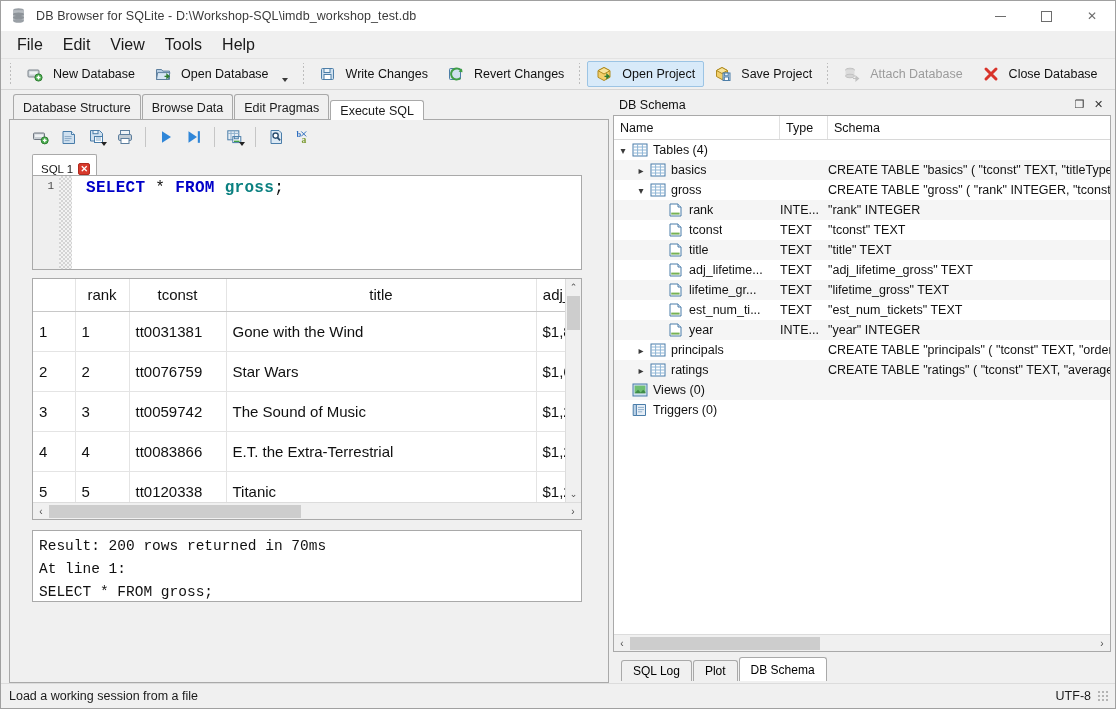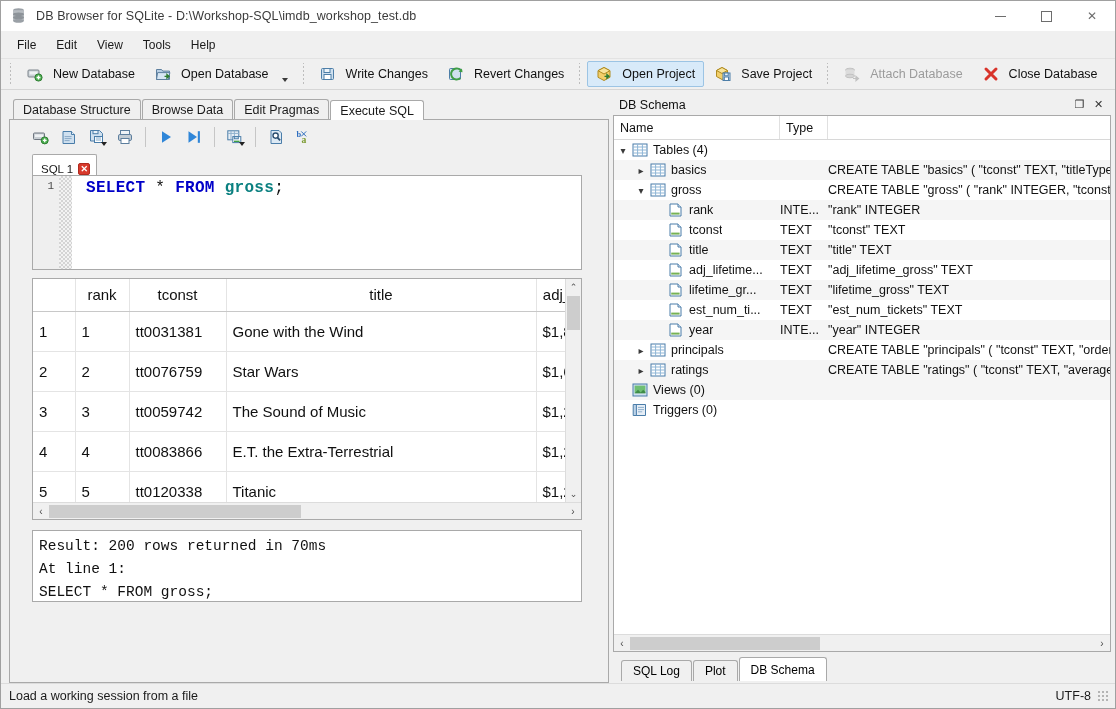--- a/index.html
+++ b/index.html
@@ -46,21 +46,21 @@
   .win-min { display: block; width: 11px; height: 1px; background: #6d6d6d; }
   .win-max { display: block; width: 11px; height: 11px; border: 1px solid #6d6d6d; }
 
   
   .menubar {
     height: 26px; flex: 0 0 26px;
     background: #f0f0f0;
     display: flex; align-items: center; padding-left: 6px;
   }
   .menu-item {
-    padding: 4px 10px; font-size: 12px; color: #1a1a1a; cursor: default;
+    padding: 4px 10px; font-size: 16px; color: #1a1a1a; cursor: default;
   }
 
   
   .toolbar {
     height: 32px; flex: 0 0 32px;
     background: #f0f0f0;
     display: flex; align-items: center;
     border-top: 1px solid #e3e3e3;
     border-bottom: 1px solid #d6d6d6;
     padding-left: 4px;
@@ -95,21 +95,21 @@
   .left-pane {
     width: 608px; flex: 0 0 608px;
     display: flex; flex-direction: column;
     padding: 6px 0 0 8px;
     min-height: 0;
   }
 
   
   .tabbar { display: flex; align-items: flex-end; height: 24px; flex: 0 0 24px; padding-left: 4px; }
   .tab {
-    height: 21px; padding: 0 9px;
+    height: 26px; padding: 0 9px;
     display: flex; align-items: center;
     font-size: 12.5px;
     background: #f0f0f0;
     border: 1px solid #a9a9a9;
     border-bottom: none;
     border-radius: 3px 3px 0 0;
     margin-right: 1px; color: #1a1a1a; cursor: default;
   }
   .tab.active {
     background: #ffffff; height: 20px;
@@ -645,20 +645,21 @@
         <div class="dock-btns">
           <div class="dock-btn">❐</div>
           <div class="dock-btn">✕</div>
         </div>
       </div>
 
       <div class="tree-wrap">
         <div class="tree-head">
           <div class="th-cell th-name">Name</div>
           <div class="th-cell th-type">Type</div>
+          <div class="th-cell th-schema">Schema</div>
         </div>
 
         <div class="tree-body">
 
           <div class="trow">
             <div class="tcell-name ind1">
               <span class="twist">▾</span>
               <svg class="ticon" viewBox="0 0 16 14">
                   <rect x="1" y="1" width="14" height="12" fill="#fff" stroke="#4a7da9"></rect>
                   <path d="M1 4h14M1 7h14M1 10h14M5.6 1v12M10.4 1v12" stroke="#8fb6d6"></path>

